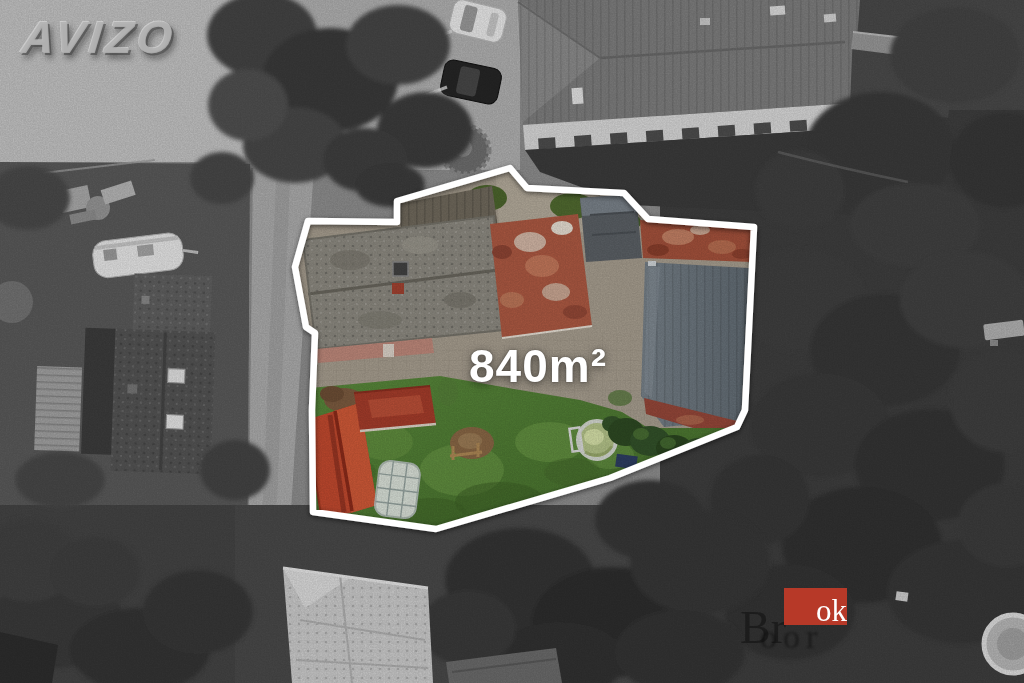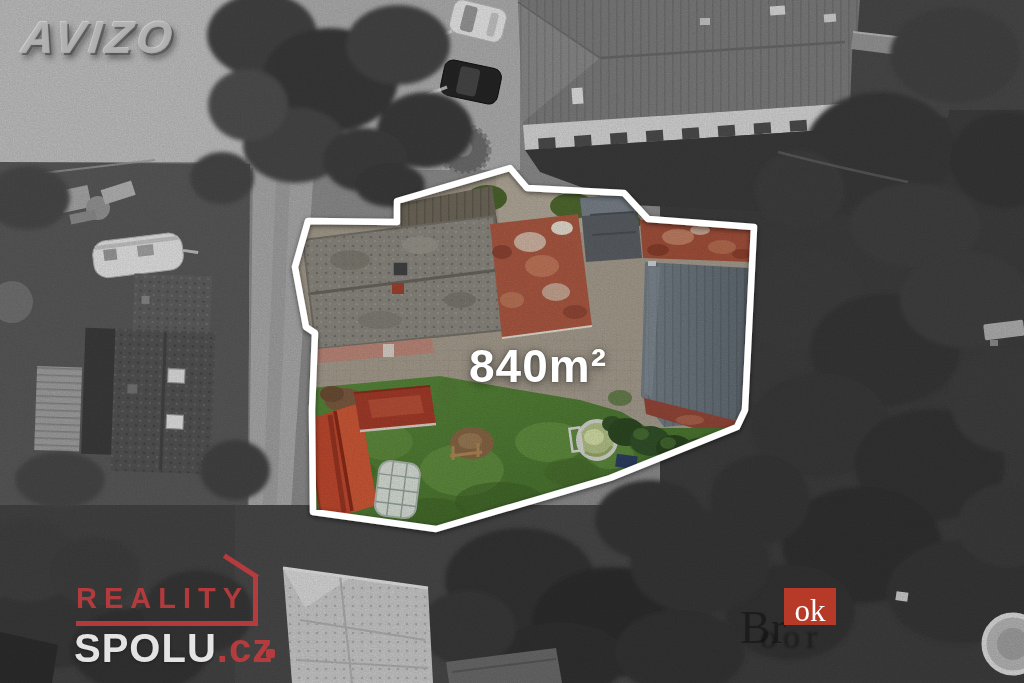--- a/index.html
+++ b/index.html
@@ -37,22 +37,22 @@
   .rs-line2{position:absolute;left:4px;top:70px;font-size:40px;font-weight:bold;
     letter-spacing:1px;color:#ffffff;white-space:nowrap;
     text-shadow:0 1px 3px rgba(0,0,0,.35);}
   .rs-tld{color:#c63c3e;text-shadow:none;}
   .rs-dot{position:absolute;left:196px;top:93px;width:9px;height:9px;background:#c63c3e;border-radius:2px;}
 
   
   .brok-logo{position:absolute;left:740px;top:585px;width:190px;height:75px;}
   .brok-prefix{position:absolute;left:0;top:16px;font-family:"Liberation Serif",serif;
     font-size:46px;color:rgba(15,15,15,.55);filter:blur(.7px);}
-  .brok-badge{position:absolute;left:44px;top:3px;width:52px;height:37px;
-    background:rgba(195,59,40,.92);display:flex;align-items:flex-end;justify-content:center;}
+  .brok-badge{position:absolute;left:44px;top:3px;width:63px;height:37px;
+    background:rgba(195,59,40,.92);display:flex;align-items:flex-end;justify-content:flex-end;}
   .brok-badge span{font-family:"Liberation Serif",serif;font-size:31px;color:#fff;line-height:.95;}
   .brok-sub{position:absolute;left:20px;top:33px;font-family:"Liberation Serif",serif;
     font-size:34px;letter-spacing:6px;color:rgba(10,10,10,.5);filter:blur(1.3px);}
 </style>
 </head>
 <body>
 
 <div class="stage">
 
 <svg width="1024" height="683" viewBox="0 0 1024 683">
@@ -402,28 +402,20 @@
 
   <rect width="1024" height="683" filter="url(#grainF)" opacity="0.16"></rect>
 
   <polygon points="510,168 527,188 624,193 648,219 754,227 745,410 737,427 610,478 436,529 313,512 312,410 315,333 306,327 295,267 308,221 397,222 397,201" fill="none" stroke="#ffffff" stroke-width="6.5" stroke-linejoin="round" filter="url(#outlineShadow)"></polygon>
 </svg>
 
 <div class="area-label">840m²</div>
 
 <div class="avizo">AVIZO</div>
 
-<div class="rs-logo">
-  <div class="rs-reality">REALITY</div>
-  <div class="rs-roof-diag"></div>
-  <div class="rs-roof-vert"></div>
-  <div class="rs-underline"></div>
-  <div class="rs-line2"><span>SPOLU</span><span class="rs-tld">.cz</span></div>
-  <div class="rs-dot"></div>
-</div>
 
 <div class="brok-logo">
   <div class="brok-prefix">Br</div>
   <div class="brok-badge">
         <span>ok</span>
       </div>
   <div class="brok-sub">oor</div>
 </div>
 
 </div>

